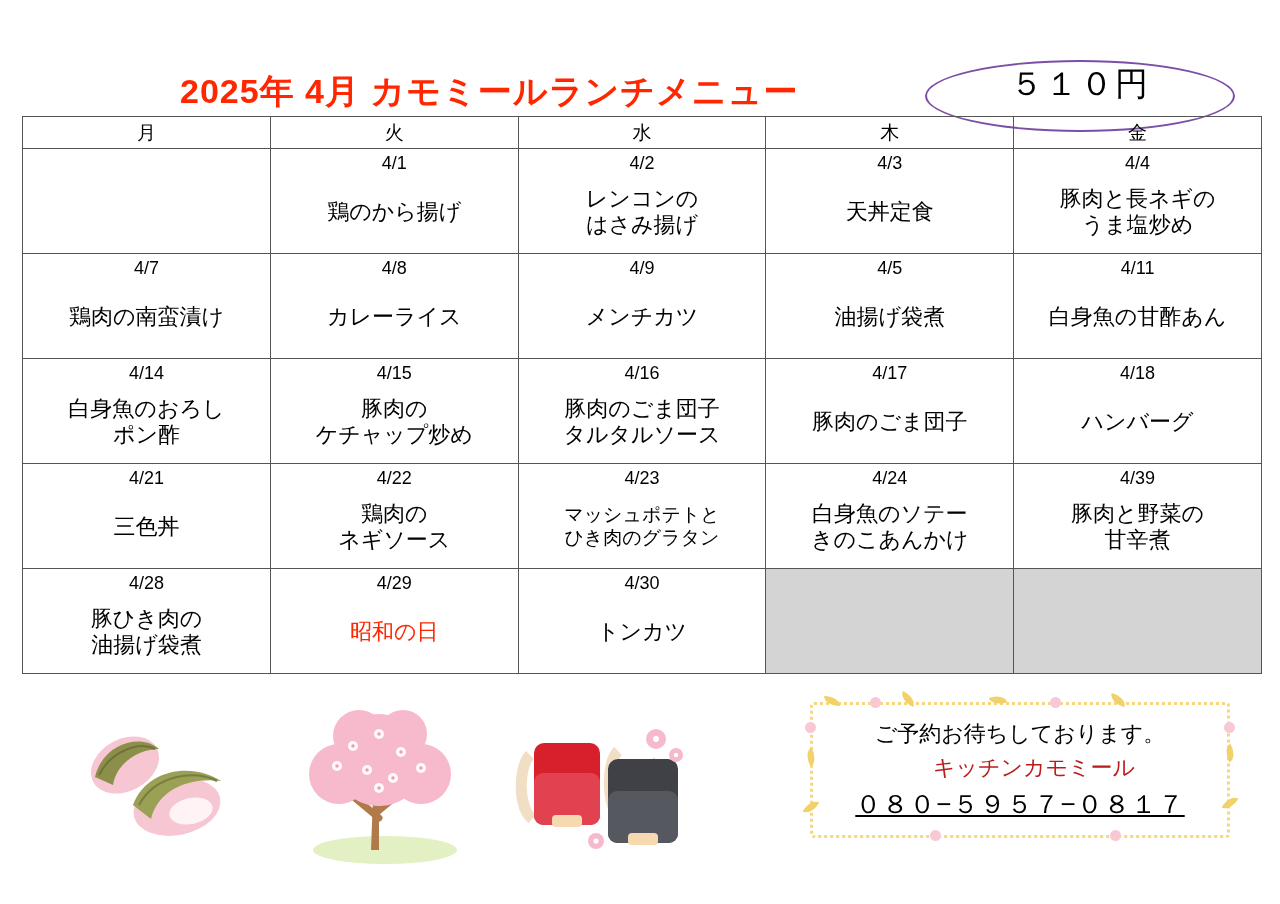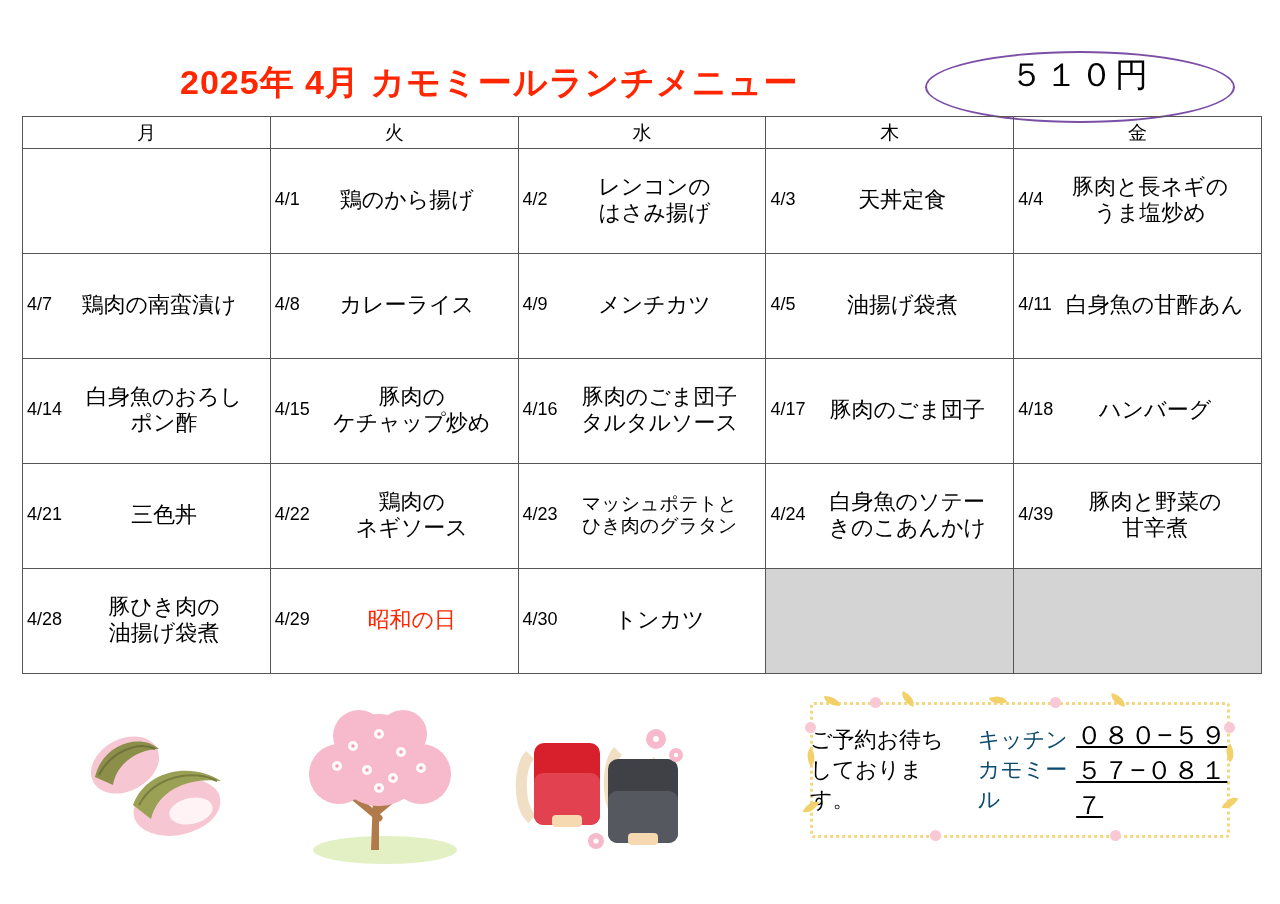--- a/index.html
+++ b/index.html
@@ -12,21 +12,21 @@
   }
   #page {
     position: relative;
     width: 1280px; height: 904px;
     background: #fff;
   }
 
   
   .header {
     position: absolute;
-    left: 0; top: 23px;
+    left: 0; top: 32px;
     width: 1280px; height: 70px;
   }
   .title {
     position: absolute;
     left: 180px; top: 42px;
     font-size: 34px;
     font-weight: bold;
     color: #ff2600;
     letter-spacing: 1px;
     white-space: nowrap;
@@ -71,21 +71,21 @@
     vertical-align: middle;
   }
   .calendar td {
     height: 105px;
     position: relative;
   }
   .cell-inner {
     padding: 4px 4px 6px 4px;
     height: 100%;
     display: flex;
-    flex-direction: row;
+    flex-direction: column;
     align-items: center;
   }
   .date {
     font-size: 18px;
     color: #000;
     line-height: 1.15;
     margin-bottom: 2px;
     min-height: 21px;
   }
   .menu {
@@ -128,27 +128,27 @@
   .info-frame {
     position: absolute;
     inset: 0;
     border: 3px dotted #f4d77f;
     border-radius: 4px;
   }
   .info-lines {
     position: absolute;
     inset: 0;
     display: flex;
-    flex-direction: row;
+    flex-direction: column;
     align-items: center;
     justify-content: center;
     gap: 4px;
   }
   .info-lines .l1 { font-size: 22px; color: #000; }
-  .info-lines .l2 { font-size: 22px; color: #0c4a6e; margin-left: 28px; }
+  .info-lines .l2 { font-size: 22px; color: #b91c1c; margin-left: 28px; }
   .info-lines .l3 { font-size: 26px; color: #000; letter-spacing: 1px; text-decoration: underline; }
   .note {
     position: absolute;
     left: 750px; top: 160px;
     font-size: 24px;
     color: #000;
     white-space: nowrap;
   }
 
   

